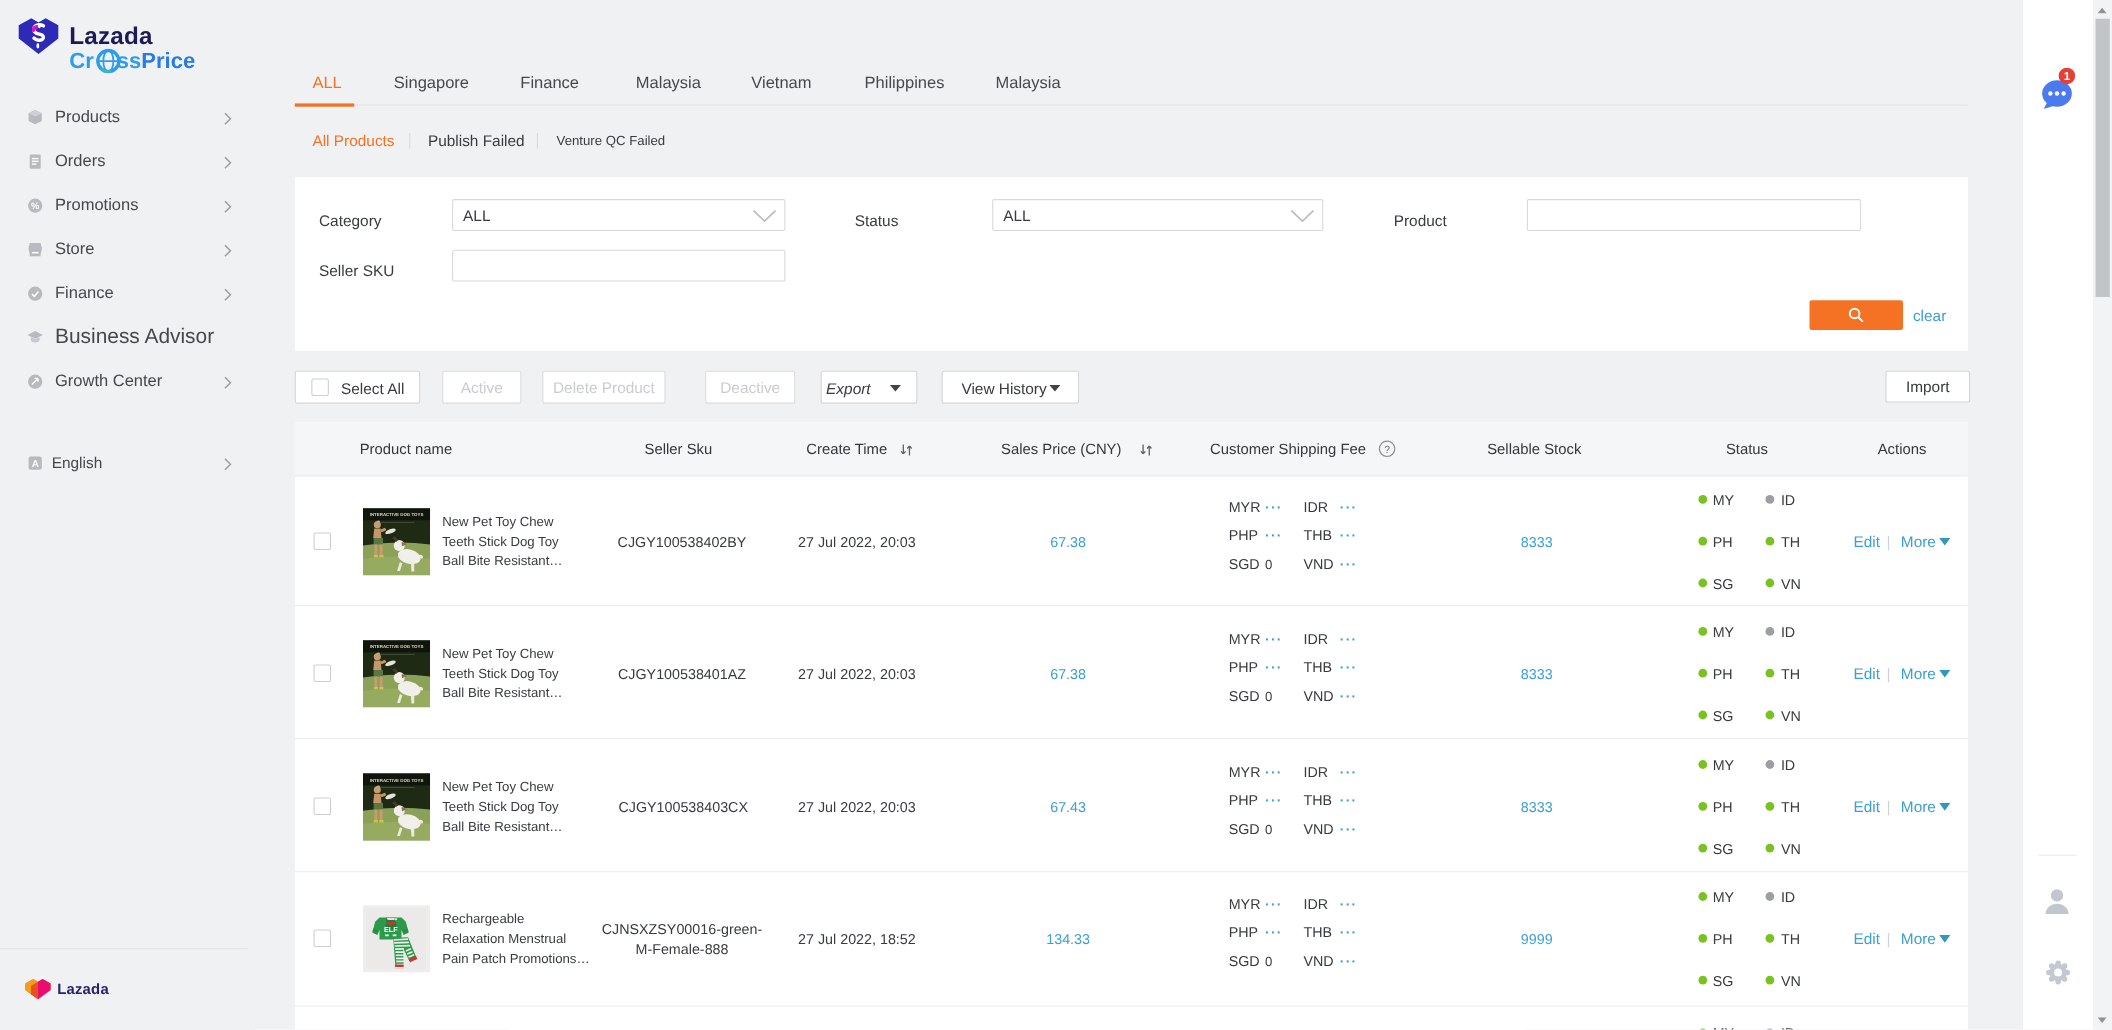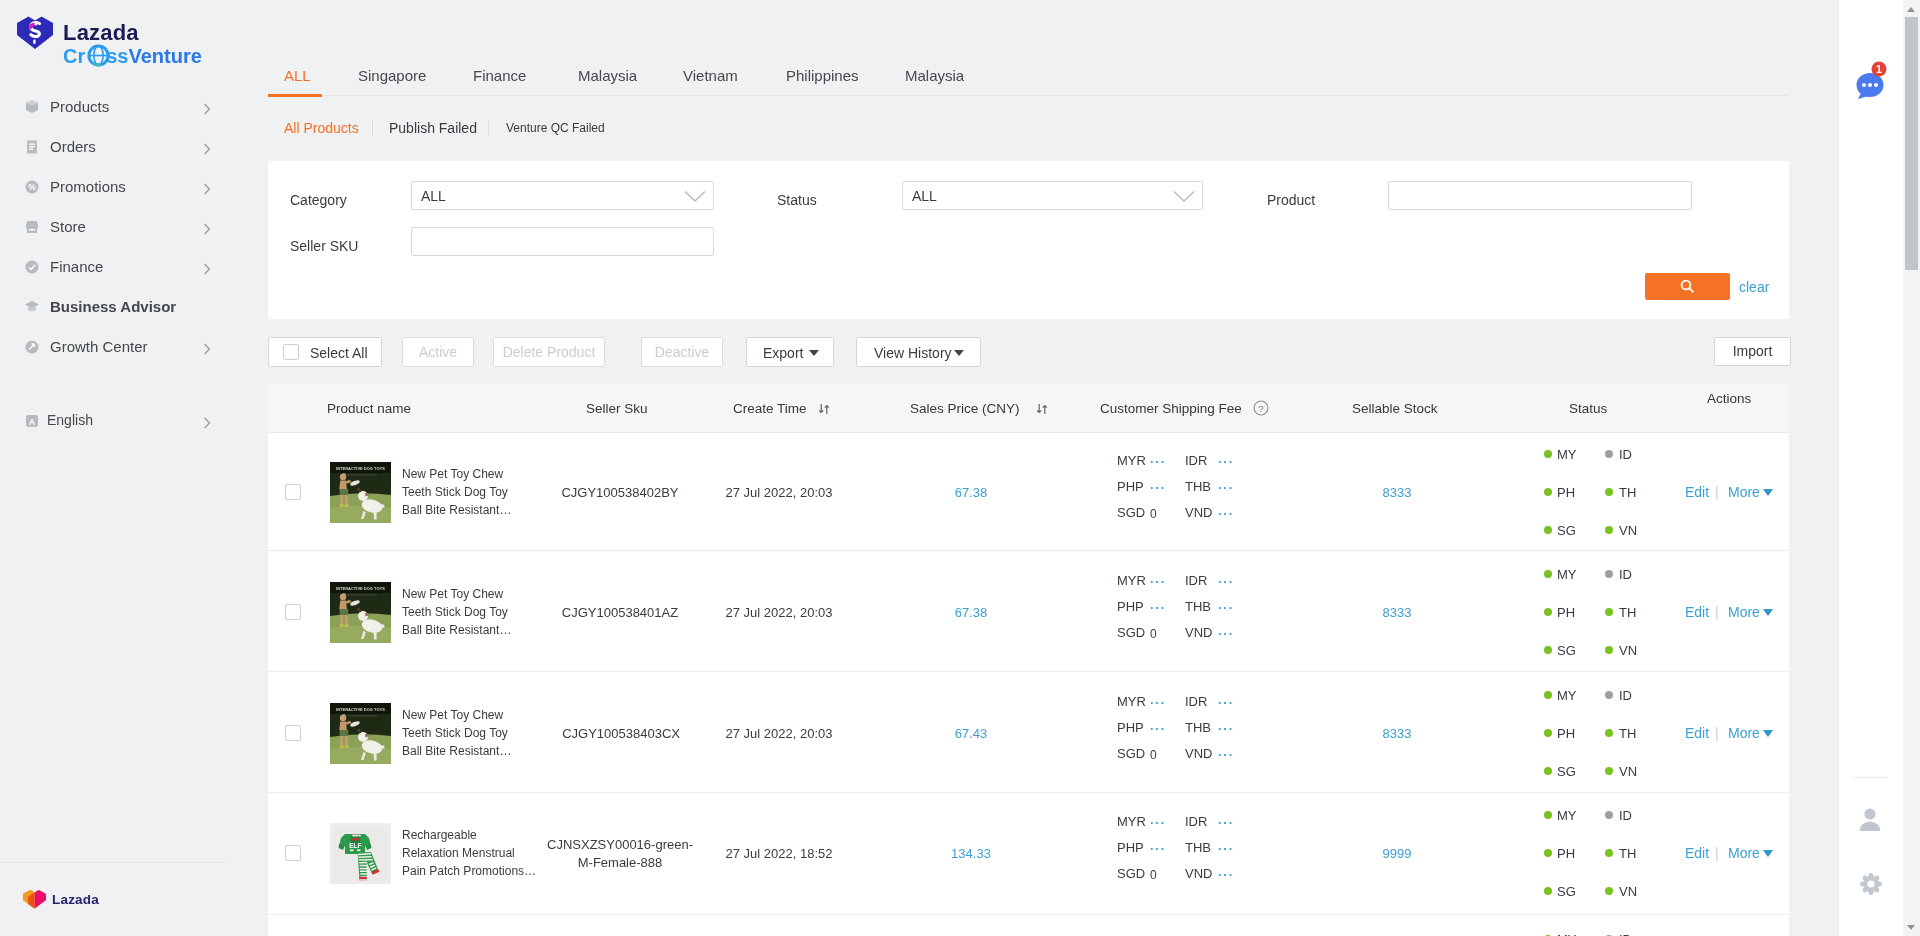--- a/index.html
+++ b/index.html
@@ -13,21 +13,21 @@
 .ck{position:absolute;width:16px;height:16px;border:1px solid #cfcfcf;border-radius:2px;background:#fff;}
 </style></head><body>
 <div id="root">
 <svg class="abs" style="left:15px;top:16px" width="40" height="34" viewBox="0 0 40 34">
 <path d="M20 4.5 L26.5 0.5 L38 7 L38 19 L20 33 L2 19 L2 7 L13.5 0.5 Z" fill="#2e2ab8"></path>
 <path d="M24.5 7.5 c-4.5-2.5-9 0-8.8 3.6 0.2 3.2 4 3.6 6 4.2 2.6 0.8 3.4 2.4 2.2 4-1.6 2-5.4 1.6-8-0.6" stroke="#fff" stroke-width="3.1" fill="none" stroke-linecap="round"></path>
 <path d="M18.6 8.3 c-2.2 0.4-3.2 1.7-3 3.2" stroke="#e410c9" stroke-width="3.2" fill="none" stroke-linecap="round"></path>
 <path d="M20.8 6.2v2.2M19.4 24.6v2.2" stroke="#fff" stroke-width="2.4" stroke-linecap="round"></path>
 </svg>
 <div class="abs" style="left:63px;top:20px;font-size:22px;font-weight:bold;color:#1d1b55;letter-spacing:0.2px;">Lazada</div>
-    <div class="abs" style="left:63px;top:45px;font-size:20px;font-weight:bold;color:#2b9cf0;">Cr<span style="display:inline-block;width:21px;"></span>ss<span style="color:#2979e8;">Venture</span></div>
+    <div class="abs" style="left:63px;top:45px;font-size:20px;font-weight:bold;color:#2b9cf0;">Cr<span style="display:inline-block;width:21px;"></span>ss<span style="color:#2979e8;">Price</span></div>
 <svg class="abs" style="left:87px;top:44px" width="23" height="24" viewBox="0 0 23 24">
 <circle cx="11.5" cy="11.5" r="9.6" stroke="#2b9cf0" stroke-width="3" fill="none"></circle>
 <ellipse cx="11.5" cy="11.5" rx="4.6" ry="9.6" stroke="#2b9cf0" stroke-width="1.6" fill="none"></ellipse>
 <path d="M1.9 11.5h19.2" stroke="#2b9cf0" stroke-width="1.6"></path>
 <path d="M5 19.5c3 3.2 6 3.6 9.5 2.2l-1-2.8c-2.8 1-5 0.8-7-1z" fill="#3bb8bd"></path>
 </svg>
     <svg class="abs" style="left:24px;top:99px" width="16" height="16" viewBox="0 0 16 16">
       <path d="M8 1 14 4v7L8 14 2 11V4Z" fill="#b7babf"></path>
       <path d="M8 1 14 4 8 7 2 4Z" fill="#cdd0d4"></path>
     </svg>
@@ -67,21 +67,21 @@
       <path d="M5 8.2 7.2 10.4 11 6" stroke="#fff" stroke-width="1.4" fill="none"></path>
     </svg>
     <div class="abs" style="left:50px;top:258px;font-size:15px;color:#44484c;line-height:18px;">Finance</div>
     <div class="abs" style="left:203px;top:261px;"><svg width="8" height="12" viewBox="0 0 8 12">
         <path d="M1.5 1 6.5 6 1.5 11" stroke="#9aa0a6" stroke-width="1.4" fill="none"></path>
       </svg></div>
     <svg class="abs" style="left:24px;top:299px" width="16" height="16" viewBox="0 0 16 16">
       <path d="M8 2 15 5.5 8 9 1 5.5Z" fill="#b7babf"></path>
       <path d="M4 7.3v3c0 1 1.8 2 4 2s4-1 4-2v-3L8 9.3Z" fill="#c6c9cd"></path>
     </svg>
-    <div class="abs" style="left:50px;top:298px;font-size:15px;color:#44484c;line-height:18px;font-weight:bold;">Business Advisor</div>
+    <div class="abs" style="left:50px;top:298px;font-size:19px;color:#44484c;line-height:18px;">Business Advisor</div>
     <svg class="abs" style="left:24px;top:339px" width="16" height="16" viewBox="0 0 16 16">
       <circle cx="8" cy="8" r="6.5" fill="#b7babf"></circle>
       <path d="M5 10.5 10.5 5M10.5 5h-3M10.5 5v3" stroke="#fff" stroke-width="1.3" fill="none"></path>
     </svg>
     <div class="abs" style="left:50px;top:338px;font-size:15px;color:#44484c;line-height:18px;">Growth Center</div>
     <div class="abs" style="left:203px;top:341px;"><svg width="8" height="12" viewBox="0 0 8 12">
         <path d="M1.5 1 6.5 6 1.5 11" stroke="#9aa0a6" stroke-width="1.4" fill="none"></path>
       </svg></div>
     <svg class="abs" style="left:24px;top:413px" width="16" height="16" viewBox="0 0 16 16">
       <rect x="2" y="2" width="12" height="12" rx="2" fill="#b7babf"></rect>
@@ -140,38 +140,38 @@
     </div>
     <div class="abs" style="left:1739px;top:279px;font-size:14px;line-height:16px;color:#3c9fd2;">clear</div>
     <div class="btn" style="left:268px;top:337px;width:114px;height:30px;">
       <span class="ck" style="left:14px;top:6px;"></span>
       <span style="position:absolute;left:41px;top:7px;text-align:center;">Select All</span>
     </div>
     <div class="btn dis" style="left:402px;top:337px;width:72px;height:30px;line-height:28px;">Active</div>
     <div class="btn dis" style="left:493px;top:337px;width:112px;height:30px;line-height:28px;">Delete Product</div>
     <div class="btn dis" style="left:641px;top:337px;width:82px;height:30px;line-height:28px;">Deactive</div>
     <div class="btn" style="left:746px;top:337px;width:88px;height:30px;">
-      <span style="position:absolute;left:16px;top:7px;">Export</span>
+      <span style="position:absolute;left:4px;top:7px;font-style:italic;">Export</span>
       <span style="position:absolute;left:62px;top:12px;width:0;height:0;border-left:5px solid transparent;border-right:5px solid transparent;border-top:6px solid #404448;"></span>
     </div>
     <div class="btn" style="left:856px;top:337px;width:125px;height:30px;">
       <span style="position:absolute;left:17px;top:7px;">View History</span>
       <span style="position:absolute;left:97px;top:12px;width:0;height:0;border-left:5px solid transparent;border-right:5px solid transparent;border-top:6px solid #404448;"></span>
     </div>
     <div class="btn" style="left:1714px;top:337px;width:77px;height:29px;line-height:27px;">Import</div>
     <div class="abs" style="left:268px;top:384px;width:1521px;height:720px;background:#fff;"></div>
     <div class="abs" style="left:268px;top:384px;width:1521px;height:49px;background:#f5f6f7;border-bottom:1px solid #e9ebed;"></div>
     <div class="cell" style="left:327px;top:401px;font-size:13.5px;line-height:15px;color:#34383c;">Product name</div>
     <div class="cell" style="left:586px;top:401px;font-size:13.5px;line-height:15px;color:#34383c;">Seller Sku</div>
     <div class="cell" style="left:733px;top:401px;font-size:13.5px;line-height:15px;color:#34383c;">Create Time</div>
     <div class="cell" style="left:910px;top:401px;font-size:13.5px;line-height:15px;color:#34383c;">Sales Price (CNY)</div>
     <div class="cell" style="left:1100px;top:401px;font-size:13.5px;line-height:15px;color:#34383c;">Customer Shipping Fee</div>
     <div class="cell" style="left:1352px;top:401px;font-size:13.5px;line-height:15px;color:#34383c;">Sellable Stock</div>
     <div class="cell" style="left:1569px;top:401px;font-size:13.5px;line-height:15px;color:#34383c;">Status</div>
-    <div class="cell" style="left:1707px;top:391px;font-size:13.5px;line-height:15px;color:#34383c;">Actions</div>
+    <div class="cell" style="left:1707px;top:401px;font-size:13.5px;line-height:15px;color:#34383c;">Actions</div>
     <div class="cell" style="left:817px;top:401px;width:14px;height:14px;">
       <svg width="14" height="14" viewBox="0 0 14 14" style="position:absolute;top:1px;">
         <path d="M4.2 2v8.5M4.2 10.5 2.2 8.3M4.2 10.5 6.2 8.3" stroke="#606569" stroke-width="1.2" fill="none"></path>
         <path d="M9.8 12V3.5M9.8 3.5 7.8 5.7M9.8 3.5 11.8 5.7" stroke="#606569" stroke-width="1.2" fill="none"></path>
       </svg>
     </div>
     <div class="cell" style="left:1035px;top:401px;width:14px;height:14px;">
       <svg width="14" height="14" viewBox="0 0 14 14" style="position:absolute;top:1px;">
         <path d="M4.2 2v8.5M4.2 10.5 2.2 8.3M4.2 10.5 6.2 8.3" stroke="#606569" stroke-width="1.2" fill="none"></path>
         <path d="M9.8 12V3.5M9.8 3.5 7.8 5.7M9.8 3.5 11.8 5.7" stroke="#606569" stroke-width="1.2" fill="none"></path>

